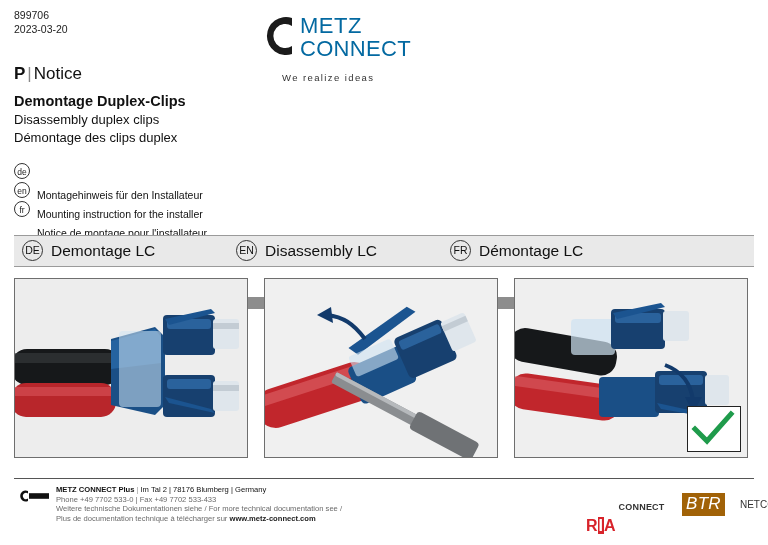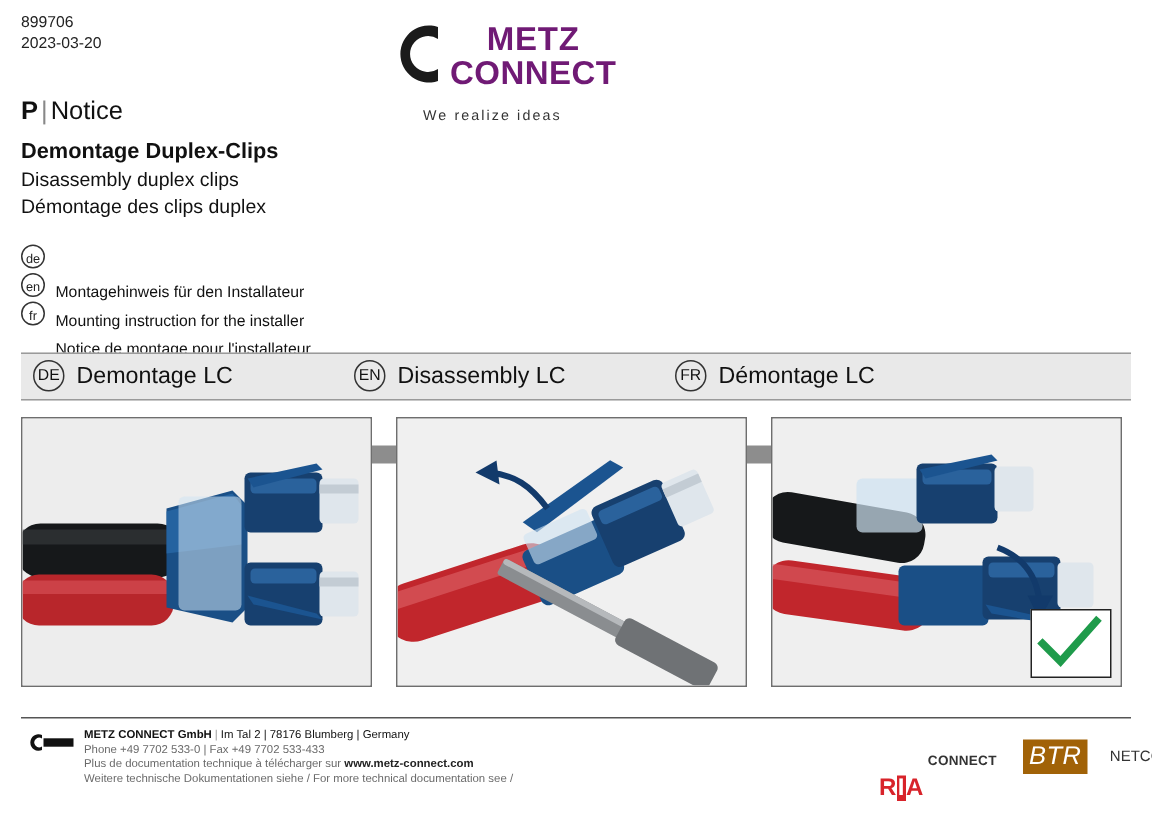--- a/index.html
+++ b/index.html
@@ -47,25 +47,24 @@
     top: 2px;
     width: 44px;
     height: 48px;
   }
   .brand-c svg { display: block; }
   .brand-words {
     position: absolute;
     left: 48px;
     top: 4px;
     font-size: 22px;
-    font-weight: bold;
+    font-weight: normal;
     letter-spacing: 0.5px;
-    color: #701a75;
+    color: #0369a1;
     line-height: 23px;
-    text-align: center;
   }
   .brand-words .l2 {
     letter-spacing: 0.3px;
   }
   .brand-tag {
     position: absolute;
     left: 30px;
     top: 62px;
     font-size: 9.5px;
     letter-spacing: 1.4px;
@@ -465,28 +464,28 @@
 
   <div class="footer">
     <div class="foot-logo">
       <svg width="34" height="12" viewBox="0 0 34 12">
         <path d="M12 1 A5.5 5.5 0 1 0 12 11 L12 8.6 A3.2 3.2 0 1 1 12 3.4 Z" fill="#111"></path>
         <rect x="13" y="3.2" width="20" height="5.6" fill="#111"></rect>
       </svg>
     </div>
     <div class="foot-text">
       <div class="l1">
-        <b>METZ CONNECT GmbH</b><span class="sep">|</span><span>Im Tal 2 | 78176 Blumberg | Germany</span>
+        <b>METZ CONNECT Plus</b><span class="sep">|</span><span>Im Tal 2 | 78176 Blumberg | Germany</span>
       </div>
       <div class="dim">Phone +49 7702 533-0 | Fax +49 7702 533-433</div>
+      <div class="dim">Weitere technische Dokumentationen siehe / For more technical documentation see /</div>
       <div class="dim">
         <span>Plus de documentation technique à télécharger sur</span>
         <a href="#" style="font-weight:bold;">www.metz-connect.com</a>
       </div>
-      <div class="dim">Weitere technische Dokumentationen siehe / For more technical documentation see /</div>
     </div>
 
     <div class="ria">
       <span class="word">R<span class="a-white">I</span>A</span>
       <span class="sub">CONNECT</span>
     </div>
 
     <div class="btr">
       <span class="box">BTR</span>
       <span class="sub">NETCOM</span>

